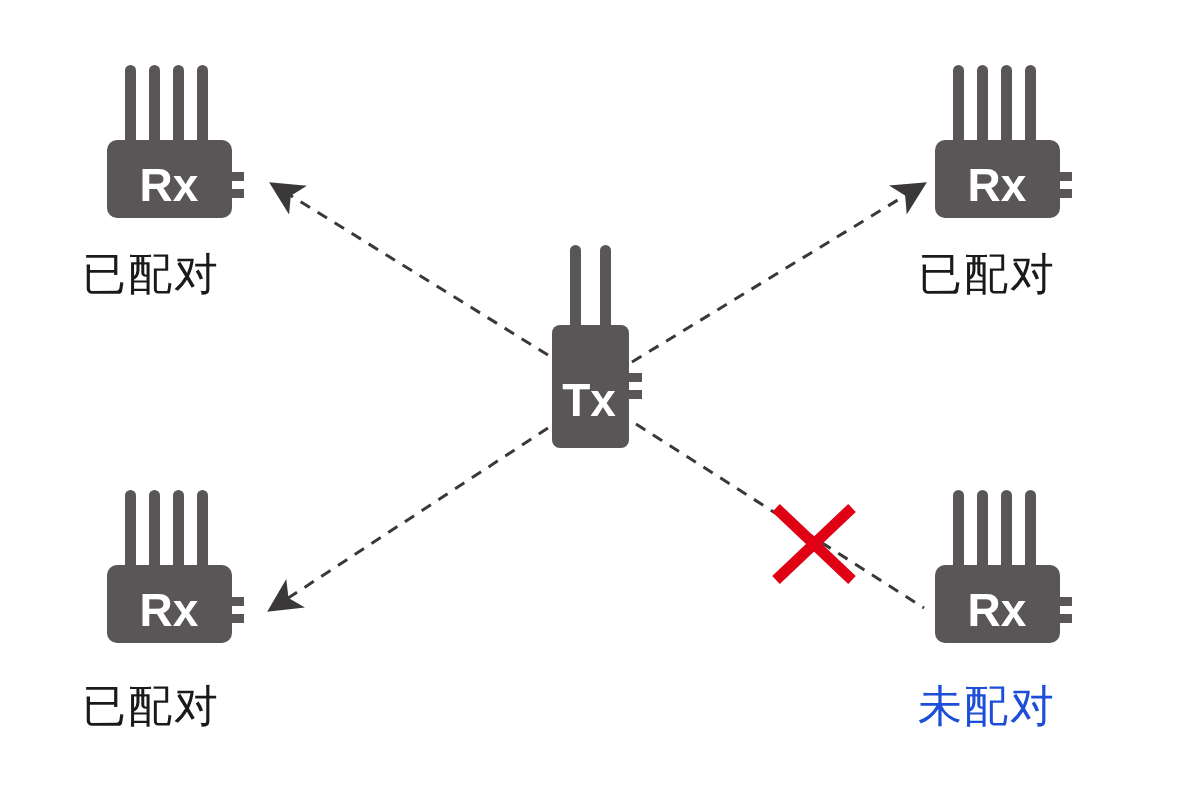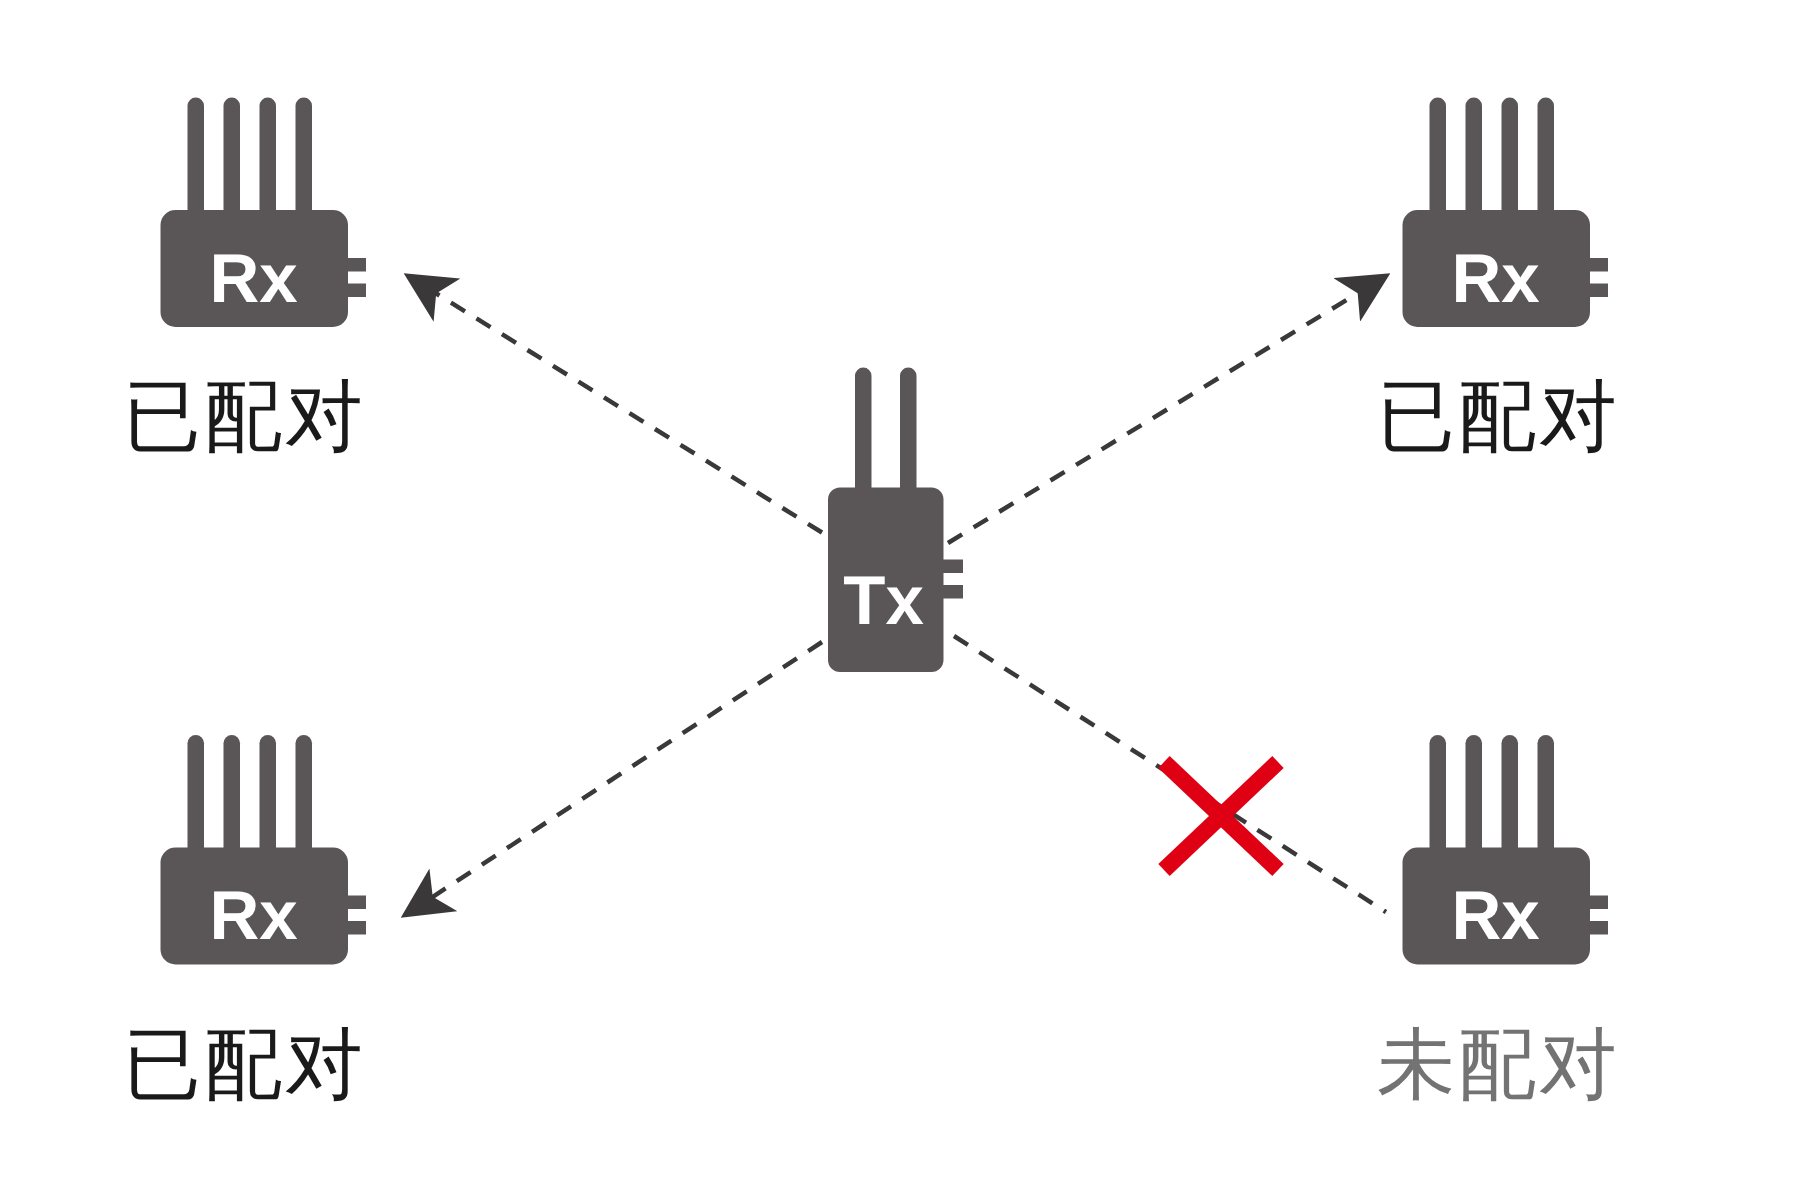--- a/index.html
+++ b/index.html
@@ -1,19 +1,19 @@
 <!DOCTYPE html>
 <html><head>
 <meta charset="utf-8">
 <style>
   html, body { margin: 0; padding: 0; background: #ffffff; }
   body { width: 1200px; height: 800px; position: relative; overflow: hidden;
          font-family: "DejaVu Sans", sans-serif; }
   #diagram { position: absolute; left: 0; top: 0; }
-  .label { position: absolute; font-size: 52px; letter-spacing: 2px; line-height: 1;
+  .label { position: absolute; font-size: 44px; letter-spacing: 2px; line-height: 1;
            font-family: "DejaVu Sans", sans-serif; white-space: nowrap; }
 </style>
 </head>
 <body>
 
 <svg id="diagram" width="1200" height="800" viewBox="0 0 1200 800" xmlns="http://www.w3.org/2000/svg">
   <defs>
     <marker id="arrowhead" viewBox="0 0 10 10" refX="9" refY="5" markerWidth="34" markerHeight="34" markerUnits="userSpaceOnUse" orient="auto">
       <path d="M0,0 L10,5 L0,10 L2.5,5 Z" fill="#3a3839"></path>
     </marker>
@@ -101,13 +101,13 @@
       <rect x="73" y="128" width="17" height="9"></rect>
       <rect x="73" y="145" width="17" height="9"></rect>
     </g>
     <text x="37" y="171" text-anchor="middle" font-family="Liberation Sans, sans-serif" font-weight="bold" font-size="46" fill="#ffffff">Tx</text>
   </g>
 </svg>
 
 <div class="label" style="left:82px; top:252px; color:#1a1a1a;">已配对</div>
 <div class="label" style="left:918px; top:252px; color:#1a1a1a;">已配对</div>
 <div class="label" style="left:82px; top:684px; color:#1a1a1a;">已配对</div>
-<div class="label" style="left:918px; top:684px; color:#737373;">未配对</div>
+<div class="label" style="left:918px; top:684px; color:#1d4ed8;">未配对</div>
 
 </body></html>

